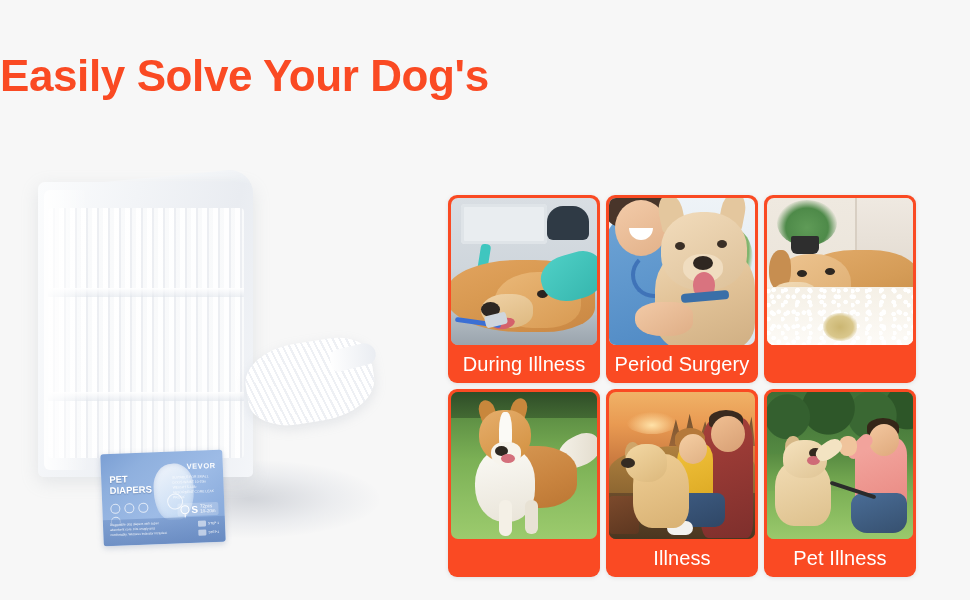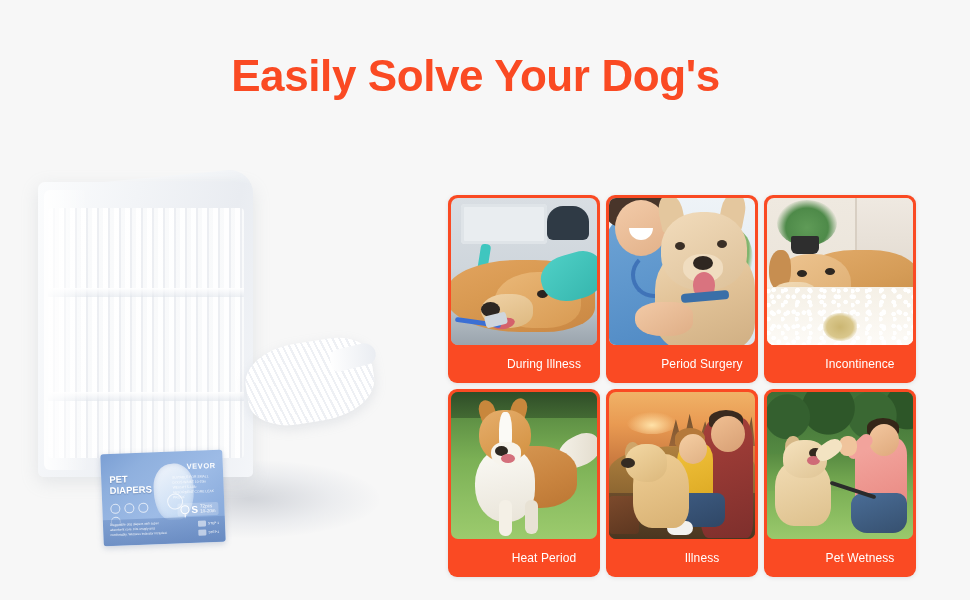--- a/index.html
+++ b/index.html
@@ -9,21 +9,20 @@
     font-family:"Liberation Sans", sans-serif;
     overflow:hidden;
     position:relative;
   }
 
   
   .headline {
     position:absolute;
     left:0; top:48px;
     width:951px;
-    text-align:center;
     color:#fa4a23;
     font-size:44px;
     font-weight:bold;
     line-height:1.28;
     letter-spacing:-0.4px;
   }
   .headline .line { display:block; }
 
   
   .product-stage {
@@ -244,24 +243,23 @@
     width:146px; height:147px;
     border-radius:7px;
     overflow:hidden;
   }
   .cap {
     position:absolute;
     left:0; bottom:0;
     width:100%; height:38px;
     display:flex; align-items:center; justify-content:center;
     color:#ffffff;
-    font-size:12px;
+    font-size:20px;
     letter-spacing:.1px;
     white-space:nowrap;
-    margin-left:20px;
   }
 
   
   .scene { position:absolute; inset:0; }
   .s-el { position:absolute; }
 
   
   .t1-bg{inset:0;background:linear-gradient(180deg,#d9dee3 0%,#cfd6dc 48%,#b9c1c8 74%,#aeb7bf 100%);}
   .t1-mach{left:10px;top:6px;width:86px;height:40px;background:#e9edf0;border-radius:4px;box-shadow:inset 0 0 0 3px #dfe4e8;}
   .t1-mach2{left:96px;top:8px;width:42px;height:34px;background:#2f3a45;border-radius:16px 16px 6px 6px;}
@@ -501,21 +499,20 @@
           <div class="s-el t3-head"></div>
         <div class="s-el t3-earL"></div>
           <div class="s-el t3-muz"></div>
           <div class="s-el t3-eye1"></div>
         <div class="s-el t3-eye2"></div>
           <div class="s-el t3-nose"></div>
         <div class="s-el t3-rug"></div>
           <div class="s-el t3-stain"></div>
       </div>
     </div>
-    <div class="cap">Incontinence</div>
   </div>
 
   <div class="tile">
     <div class="photo">
       <div class="scene">
         <div class="s-el t4-bg"></div>
           <div class="s-el t4-trees"></div>
           <div class="s-el t4-tail"></div>
         <div class="s-el t4-body"></div>
           <div class="s-el t4-chest"></div>
@@ -523,21 +520,20 @@
           <div class="s-el t4-earR"></div>
           <div class="s-el t4-head"></div>
         <div class="s-el t4-blaze"></div>
           <div class="s-el t4-muz"></div>
           <div class="s-el t4-nose"></div>
         <div class="s-el t4-tong"></div>
           <div class="s-el t4-legA"></div>
           <div class="s-el t4-legB"></div>
       </div>
     </div>
-    <div class="cap">Heat Period</div>
   </div>
 
   <div class="tile">
     <div class="photo">
       <div class="scene">
         <div class="s-el t5-bg"></div>
           <div class="s-el t5-sun"></div>
           <div class="s-el t5-trees"></div>
         <div class="s-el t5-hill"></div>
           <div class="s-el t5-ground"></div>
@@ -573,16 +569,16 @@
           <div class="s-el t6-hand"></div>
         <div class="s-el t6-dog"></div>
           <div class="s-el t6-dear"></div>
           <div class="s-el t6-dhead"></div>
         <div class="s-el t6-dnose"></div>
           <div class="s-el t6-dtong"></div>
           <div class="s-el t6-paw"></div>
         <div class="s-el t6-leash"></div>
       </div>
     </div>
-    <div class="cap">Pet Wetness</div>
+    <div class="cap">Pet Illness</div>
   </div>
 
 </div>
 
 </body></html>

